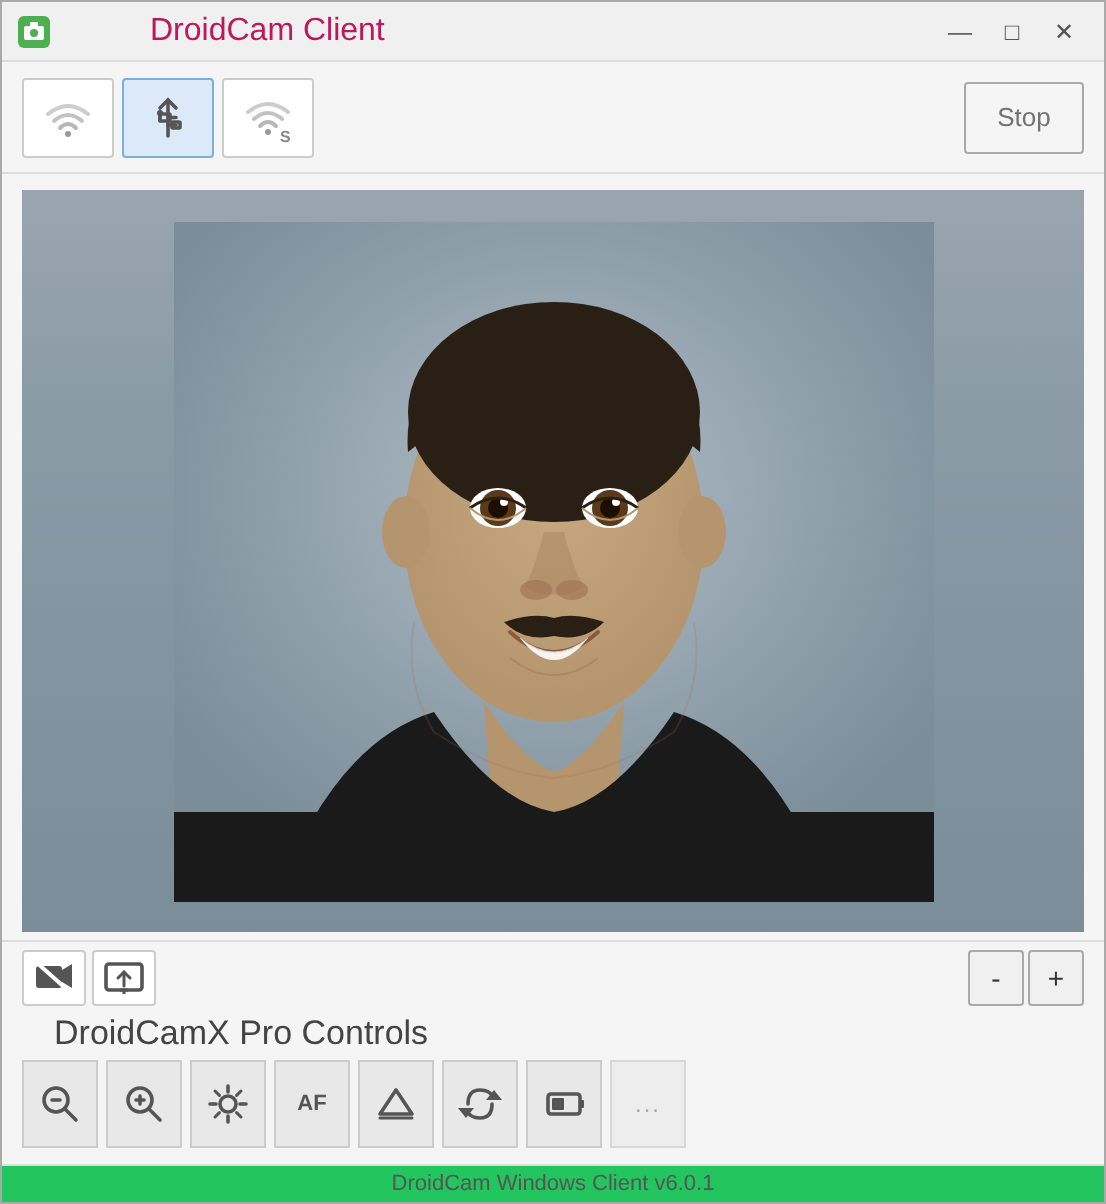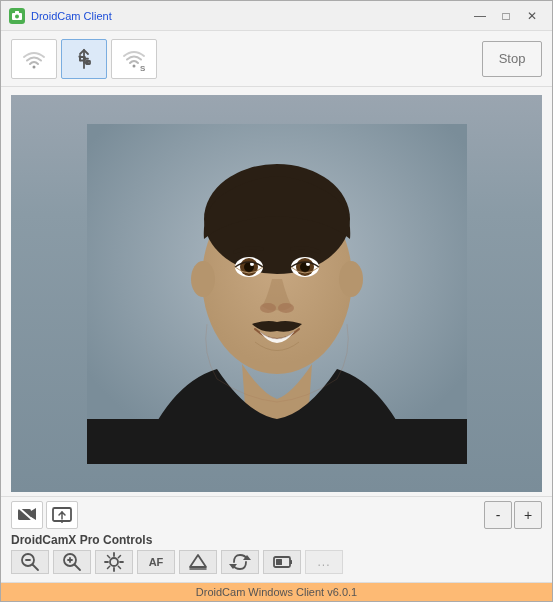--- a/index.html
+++ b/index.html
@@ -39,22 +39,23 @@
       border-radius: 3px;
       display: flex;
       align-items: center;
       justify-content: center;
     }
     .title-bar-icon svg {
       width: 12px; height: 12px;
     }
     .title-bar-text {
       flex: 1;
-      font-size: 11px;
-      color: #1d4ed8;
+      font-size: 16px;
+      color: #be185d;
+      margin-left: 44px;
     }
     .title-bar-controls {
       display: flex;
       gap: 2px;
     }
     .title-bar-btn {
       width: 24px;
       height: 20px;
       border: none;
       background: transparent;
@@ -168,50 +169,50 @@
       cursor: pointer;
       display: flex;
       align-items: center;
       justify-content: center;
       font-size: 14px;
       color: #333;
       border-radius: 2px;
     }
 
     .pro-label {
-      font-size: 12px;
+      font-size: 17px;
       color: #444;
-      margin: 3px 0;
-      font-weight: 700;
+      margin: 3px 16px;
+      font-weight: 400;
     }
 
     .pro-controls {
       display: flex;
       gap: 4px;
       margin-bottom: 4px;
     }
     .pro-btn {
       width: 38px;
-      height: 24px;
+      height: 44px;
       border: 1px solid #ccc;
       background: #e8e8e8;
       cursor: pointer;
       display: flex;
       align-items: center;
       justify-content: center;
       border-radius: 0;
     }
     .pro-btn.disabled {
       background: #ebebeb;
       cursor: default;
       opacity: 0.7;
     }
 
     .status-bar {
-      background: #fdba74;
+      background: #22c55e;
       border-top: 1px solid #ddd;
       padding: 3px 0;
       text-align: center;
       font-size: 11px;
       color: #555;
     }
   </style>
 </head>
 <body>
 

